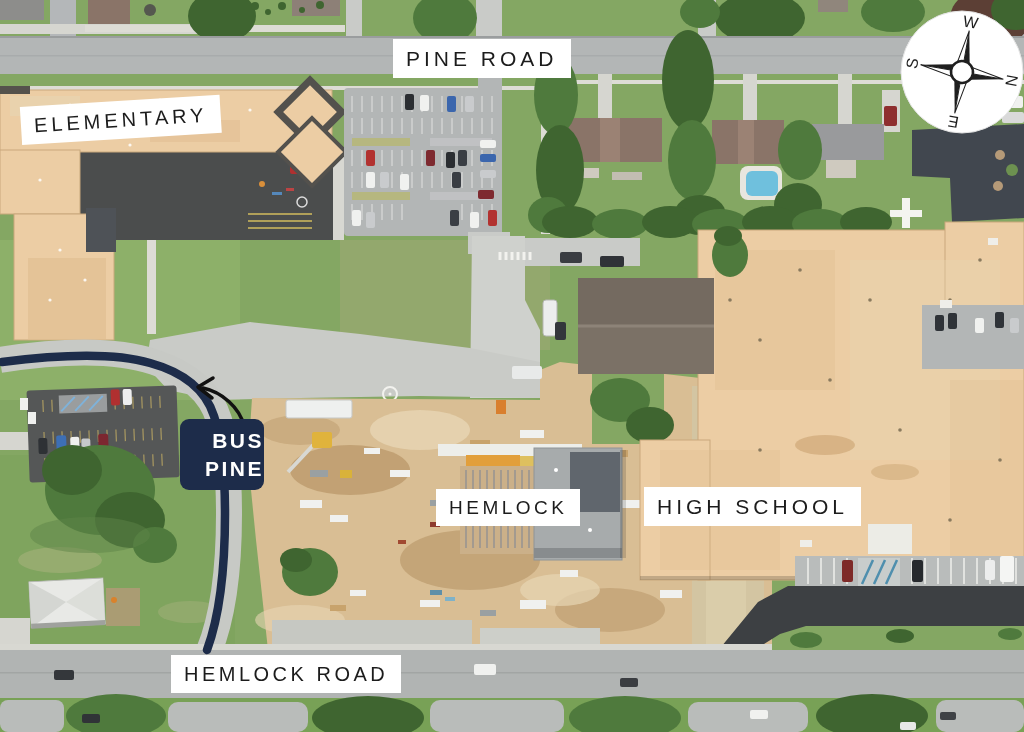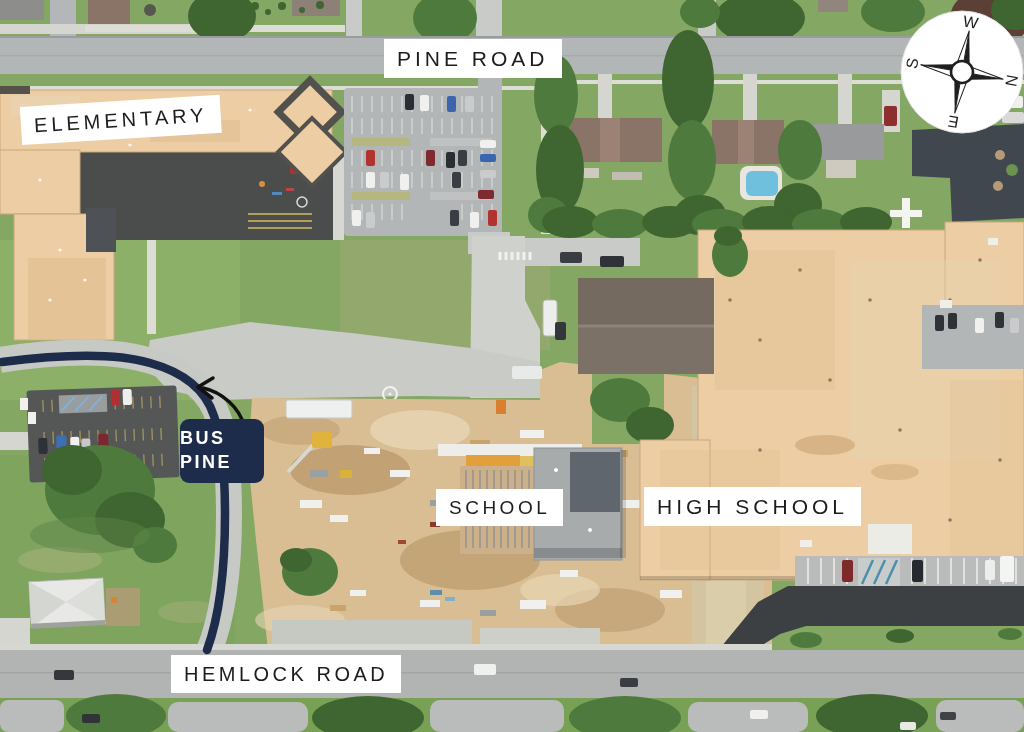--- a/index.html
+++ b/index.html
@@ -2,29 +2,29 @@
 <html><head>
 <meta charset="utf-8">
 <style>
   html,body{margin:0;padding:0;background:#222;}
   #stage{position:relative;width:1024px;height:732px;overflow:hidden;
          font-family:"Liberation Sans",sans-serif;}
   #stage svg{position:absolute;left:0;top:0;}
   .maplabel{position:absolute;background:#ffffff;color:#1c1c1c;
             font-weight:400;letter-spacing:4px;line-height:1;
             padding:9px 13px;white-space:nowrap;}
-  .lbl-pine{left:384px;top:39px;font-size:21px;}
+  .lbl-pine{left:393px;top:39px;font-size:21px;}
   .lbl-elem{left:21px;top:107px;font-size:20px;transform:rotate(-3.5deg);transform-origin:left center;}
   .lbl-thtr{left:436px;top:489px;font-size:19px;letter-spacing:3.5px;}
   .lbl-hs{left:644px;top:487px;font-size:21px;}
   .lbl-hem{left:171px;top:655px;font-size:20px;letter-spacing:3.5px;}
   .busloop{position:absolute;left:180px;top:419px;width:84px;
            background:#1d2c4a;color:#fff;border-radius:9px;
-           font-size:18px;font-weight:700;letter-spacing:2.5px;
-           text-align:left;line-height:1.32;padding:8px 0;}
+           font-size:21px;font-weight:700;letter-spacing:2.5px;
+           text-align:right;line-height:1.32;padding:8px 0;}
 </style>
 </head>
 <body>
 
 <div id="stage">
 
 <svg width="1024" height="732" viewBox="0 0 1024 732">
 
   <rect x="0" y="0" width="1024" height="732" fill="#84a763"></rect>
   <rect x="0" y="240" width="240" height="160" fill="#8db069"></rect>
@@ -416,21 +416,21 @@
       <text x="962" y="27" transform="rotate(0 962 72)" text-anchor="middle" font-size="16" fill="#1d1d1d">N</text>
       <text x="962" y="27" transform="rotate(90 962 72)" text-anchor="middle" font-size="16" fill="#1d1d1d">E</text>
       <text x="962" y="27" transform="rotate(180 962 72)" text-anchor="middle" font-size="16" fill="#1d1d1d">S</text>
       <text x="962" y="27" transform="rotate(270 962 72)" text-anchor="middle" font-size="16" fill="#1d1d1d">W</text>
     </g>
   </g>
 </svg>
 
 <div class="maplabel lbl-pine">PINE ROAD</div>
 <div class="maplabel lbl-elem">ELEMENTARY</div>
-<div class="maplabel lbl-thtr">SCHOOL</div>
+<div class="maplabel lbl-thtr">HEMLOCK</div>
 <div class="maplabel lbl-hs">HIGH SCHOOL</div>
 <div class="maplabel lbl-hem">HEMLOCK ROAD</div>
 <div class="busloop">
   <div>BUS</div>
   <div>PINE</div>
 </div>
 
 </div>
 
 </body></html>

